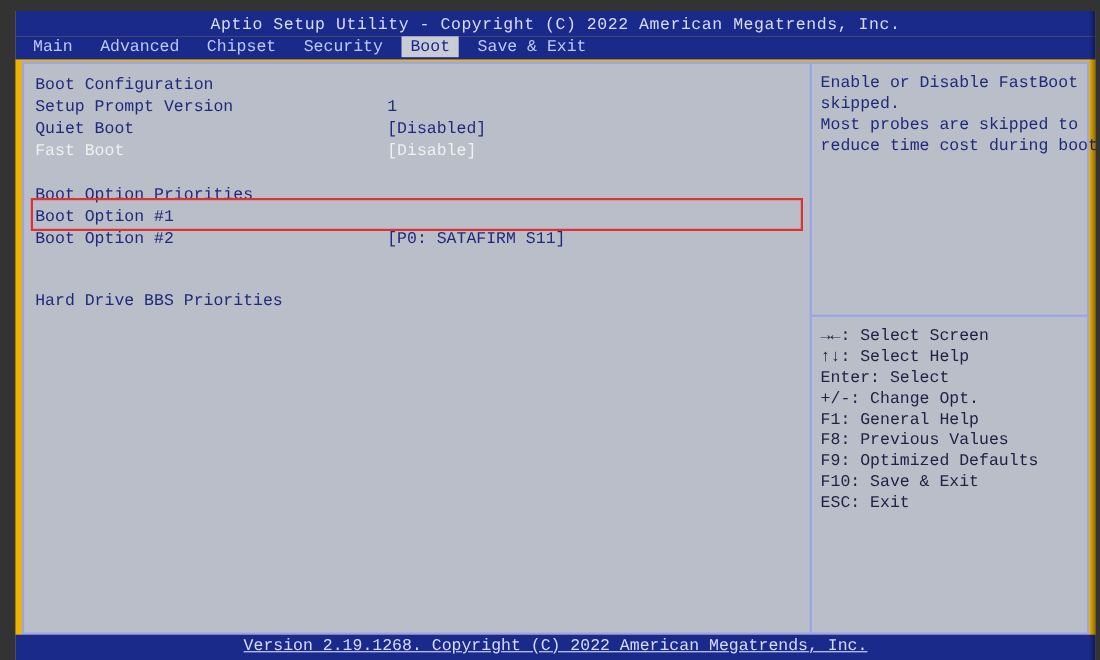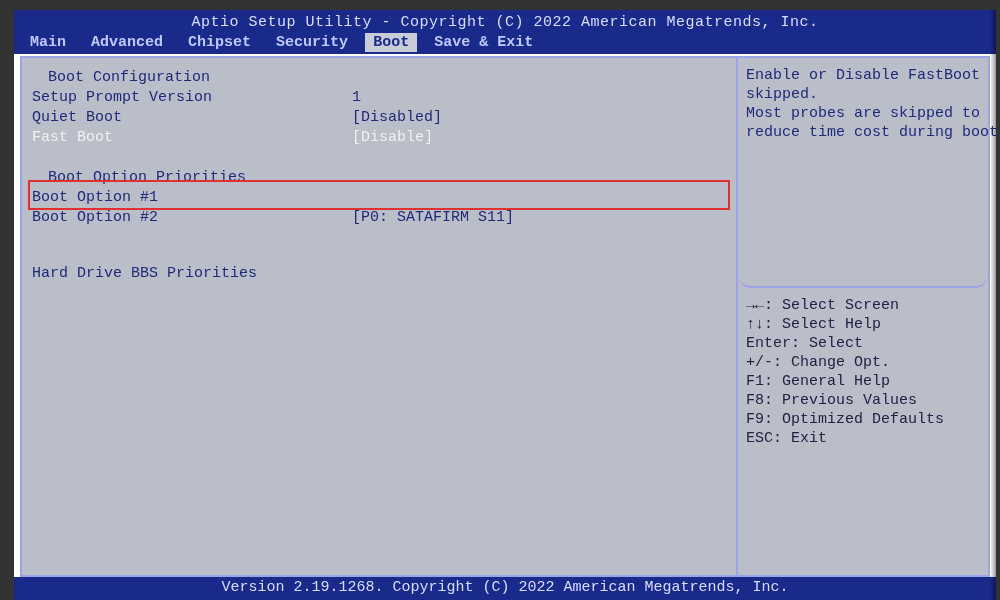--- a/index.html
+++ b/index.html
@@ -5,21 +5,21 @@
   * { margin: 0; padding: 0; box-sizing: border-box; }
   html, body {
     width: 1000px; height: 600px; overflow: hidden;
     font-family: "Courier New", Courier, monospace;
     font-size: 15px;
     background: #000;
   }
   .screen {
     position: absolute;
     left: 0; top: 0; right: 0; bottom: 0;
-    background: #ffffff;
+    background: #eab308;
     color: #d0d8ff;
     display: flex;
     flex-direction: column;
     border: 4px solid #333;
     border-top-width: 10px;
     border-left-width: 14px;
     border-bottom-width: 0;
   }
   
   .titlebar {
@@ -32,21 +32,20 @@
   }
   .menubar {
     background: #1a2a8a;
     padding: 0 8px 2px 8px;
     white-space: nowrap;
   }
   .menu-item {
     display: inline-block;
     padding: 1px 8px;
     color: #bfc8ff;
-    font-weight: bold;
   }
   .menu-item.active {
     background: #c7ccd6;
     color: #1a2a8a;
     text-align: right;
   }
   
   .panes {
     flex: 1 1 auto;
     display: flex;
@@ -63,21 +62,20 @@
   }
   .right-pane {
     width: 250px;
     display: flex;
     flex-direction: column;
   }
   .right-top {
     padding: 8px 8px;
     border-bottom: 2px solid #9aa4e8;
     min-height: 230px;
-    border-radius: 13px;
   }
   .right-bottom {
     padding: 8px 8px;
     flex: 1 1 auto;
   }
   
   .row {
     display: flex;
     align-items: baseline;
     line-height: 20px;
@@ -89,21 +87,20 @@
   .value-col {
     white-space: nowrap;
   }
   .selected-row .label-col,
   .selected-row .value-col {
     color: #f0f0f0;
   }
   .section-head {
     color: #202a7a;
     margin-top: 2px;
-    margin-left: 16px;
   }
   .gap { height: 18px; }
   
   .red-box {
     position: absolute;
     border: 2px solid #e03030;
     pointer-events: none;
   }
   
   .help-line, .key-line {
@@ -112,20 +109,21 @@
     color: #224;
   }
   .help-line { color: #202a7a; }
   
   .footer {
     background: #1a2a8a;
     color: #d8dcff;
     text-align: center;
     padding: 2px 0 4px 0;
     white-space: nowrap;
+    text-decoration: underline;
   }
   
   .right-crop-fade {
     position: absolute;
     top:0; right:0; width:6px; height:100%;
     background: linear-gradient(to right, rgba(0,0,0,0), rgba(0,0,0,.4));
     pointer-events:none;
   }
 </style>
 </head>
@@ -200,20 +198,21 @@
         <div class="help-line">reduce time cost during boot.</div>
       </div>
       <div class="right-bottom">
         <div class="key-line">→←: Select Screen</div>
         <div class="key-line">↑↓: Select Help</div>
         <div class="key-line">Enter: Select</div>
         <div class="key-line">+/-: Change Opt.</div>
         <div class="key-line">F1: General Help</div>
         <div class="key-line">F8: Previous Values</div>
         <div class="key-line">F9: Optimized Defaults</div>
+        <div class="key-line">F10: Save &amp; Exit</div>
         <div class="key-line">ESC: Exit</div>
       </div>
     </div>
 
   </div>
 
   <div class="footer">Version 2.19.1268. Copyright (C) 2022 American Megatrends, Inc.</div>
 
   <div class="right-crop-fade"></div>
 </div>

